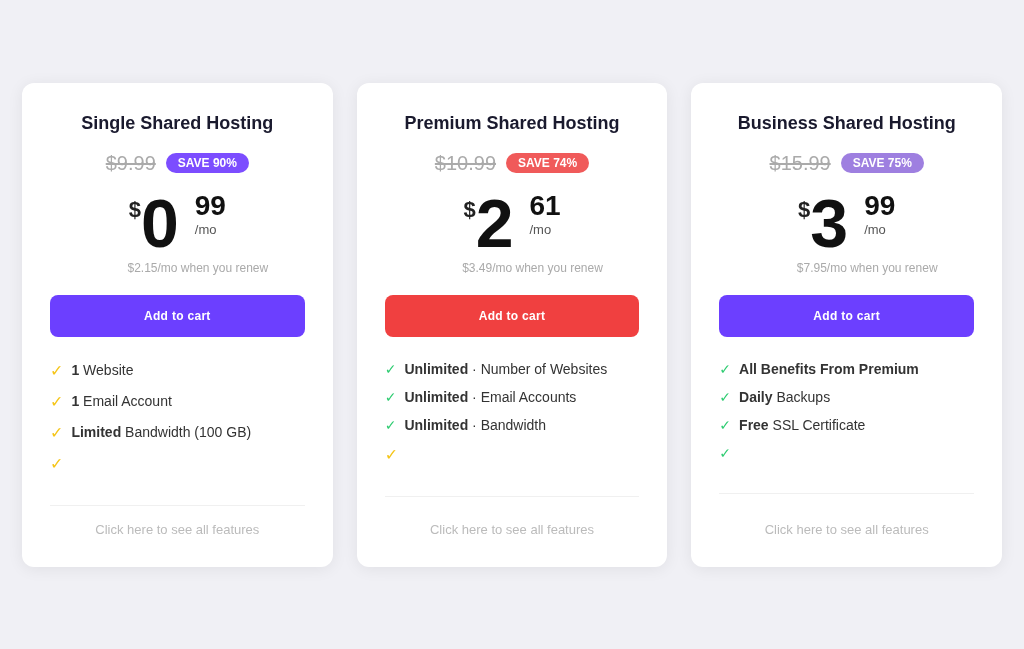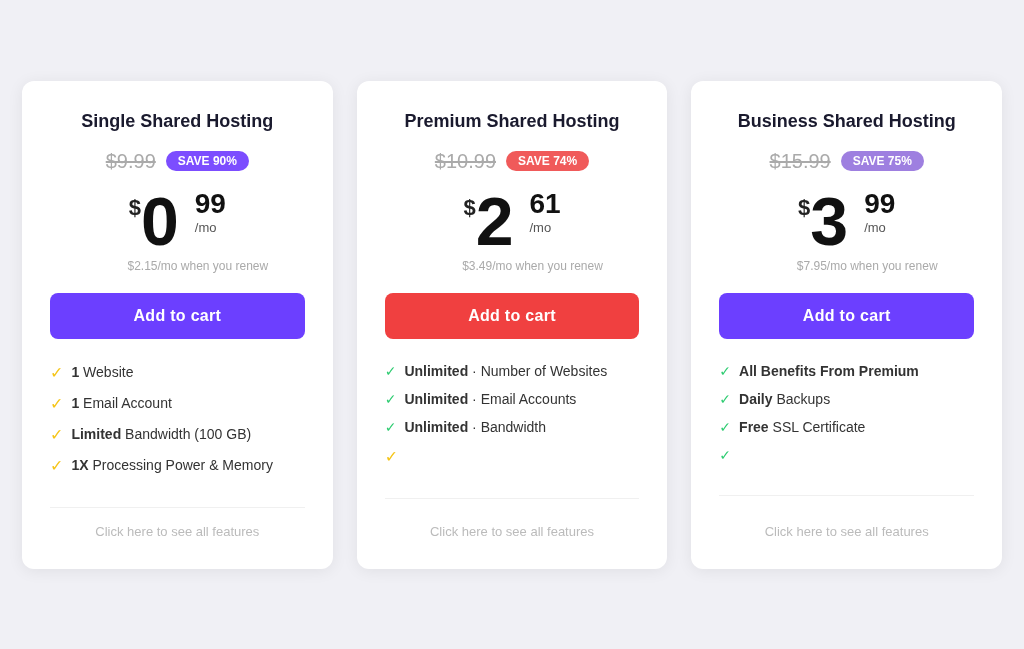--- a/index.html
+++ b/index.html
@@ -96,21 +96,21 @@
       font-size: 12px;
       color: #aaa;
       margin-bottom: 20px;
       margin-left: 41px;
     }
     .add-to-cart-btn {
       width: 100%;
       padding: 14px 16px;
       border: none;
       border-radius: 8px;
-      font-size: 16px;
+      font-size: 12px;
       font-weight: 700;
       color: #fff;
       cursor: pointer;
       margin-bottom: 24px;
       letter-spacing: 0.3px;
     }
     .btn-purple { background: #6c3fff; }
     .btn-red { background: #f04040; }
     .features-list {
       list-style: none;
@@ -179,21 +179,20 @@
           <span><strong>1</strong> Email Account</span>
         </li>
 
         <li>
           <span class="check-icon">✓</span>
           <span><strong>Limited</strong> Bandwidth (100 GB)</span>
         </li>
 
         <li>
           <span class="check-icon">✓</span>
-          <span><strong>1X</strong> Processing Power &amp; Memory</span>
         </li>
 
     </ul>
     <div class="divider"></div>
     <div class="see-all-features">Click here to see all features</div>
   </div>
     <div class="plan-card">
     <div class="plan-title">Premium Shared Hosting</div>
     <div class="price-row">
       <span class="original-price">$10.99</span>

